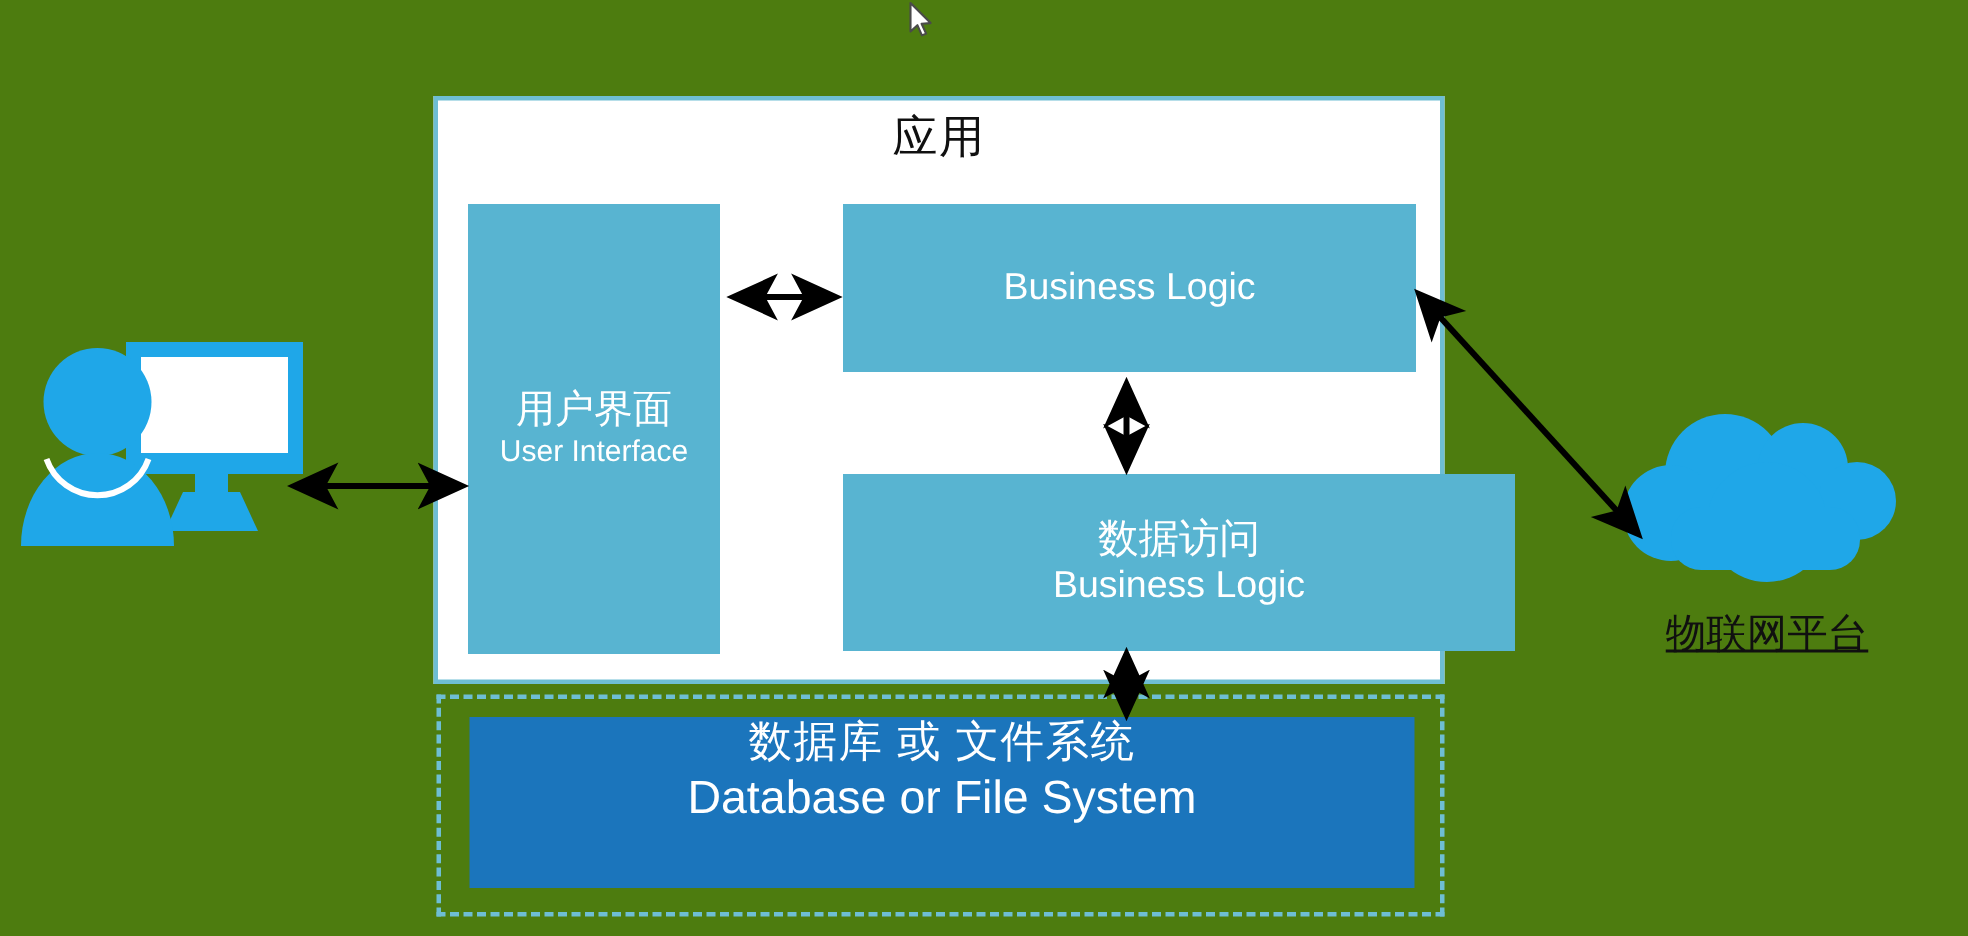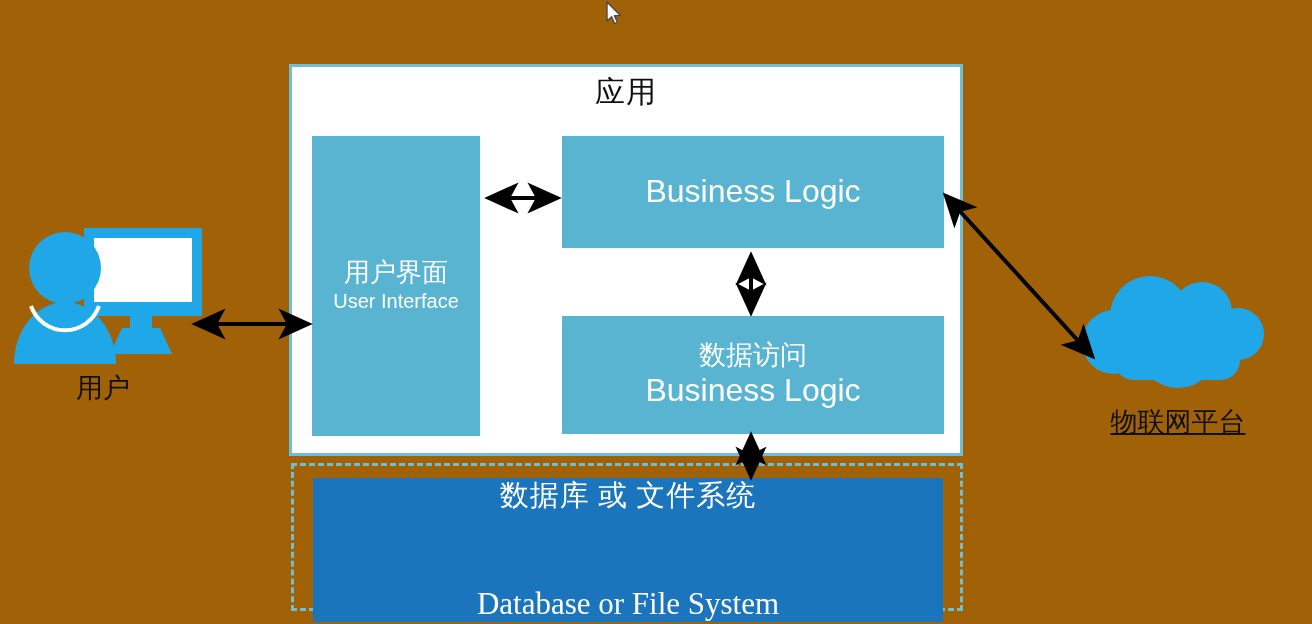--- a/index.html
+++ b/index.html
@@ -8,21 +8,21 @@
     padding: 0;
     background: #ffffff;
   }
   body {
     font-family: "Liberation Sans", "DejaVu Sans", sans-serif;
   }
   #canvas {
     position: relative;
     width: 1312px;
     height: 624px;
-    background: #a16207;
+    background: #4d7c0f;
     overflow: hidden;
   }
 
   
   .abs { position: absolute; }
 
   
   #app-container {
     left: 289px;
     top: 64px;
@@ -61,21 +61,21 @@
     color: #ffffff;
     display: flex;
     flex-direction: column;
     align-items: center;
     justify-content: center;
     text-align: center;
     line-height: 1.18;
     box-sizing: border-box;
   }
   .component-box .cn { font-size: 27px; }
-  .component-box .en { font-size: 32px; }
+  .component-box .en { font-size: 25px; }
 
   #box-ui {
     left: 312px;
     top: 136px;
     width: 168px;
     height: 300px;
     padding: 0 6px;
   }
   #box-ui .cn { font-size: 26px; }
   #box-ui .en {
@@ -87,40 +87,39 @@
   #box-business-logic {
     left: 562px;
     top: 136px;
     width: 382px;
     height: 112px;
   }
 
   #box-data-access {
     left: 562px;
     top: 316px;
-    width: 382px;
+    width: 448px;
     height: 118px;
   }
 
   
   #box-database {
     left: 313px;
     top: 478px;
     width: 630px;
-    height: 144px;
+    height: 114px;
     background: #1B75BC;
     color: #ffffff;
     display: flex;
     flex-direction: column;
     align-items: center;
-    justify-content: space-between;
+    justify-content: flex-start;
     text-align: center;
     line-height: 1.2;
     box-sizing: border-box;
-    font-family: Liberation Serif, serif;
   }
   #box-database .cn { font-size: 29px; letter-spacing: 1px; }
   #box-database .en { font-size: 31px; }
 
   
   #user-actor { left: 10px; top: 224px; width: 200px; height: 180px; }
   #user-label {
     position: absolute;
     left: 10px;
     top: 370px;
@@ -200,21 +199,20 @@
     <rect x="84" y="14" width="98" height="64" fill="#ffffff"></rect>
     <rect x="120" y="92" width="22" height="12" fill="#1FA7E8"></rect>
     <polygon points="100,130 162,130 150,104 112,104" fill="#1FA7E8"></polygon>
 
     <circle cx="55" cy="44" r="36" fill="#1FA7E8"></circle>
 
     <path d="M 4 140 A 51 62 0 0 1 106 140 L 106 140 L 4 140 Z" fill="#1FA7E8"></path>
 
     <path d="M 21 82 A 36 36 0 0 0 89 82" fill="none" stroke="#ffffff" stroke-width="4"></path>
   </svg>
-  <div id="user-label">用户</div>
 
   <svg class="abs" id="iot-cloud" viewBox="0 0 200 120">
     <g fill="#1FA7E8">
       <circle cx="72" cy="40" r="40"></circle>
       <circle cx="124" cy="36" r="30"></circle>
       <circle cx="160" cy="58" r="26"></circle>
       <circle cx="36" cy="66" r="32"></circle>
       <circle cx="100" cy="72" r="40"></circle>
       <rect x="36" y="62" width="126" height="42" rx="20"></rect>
     </g>

